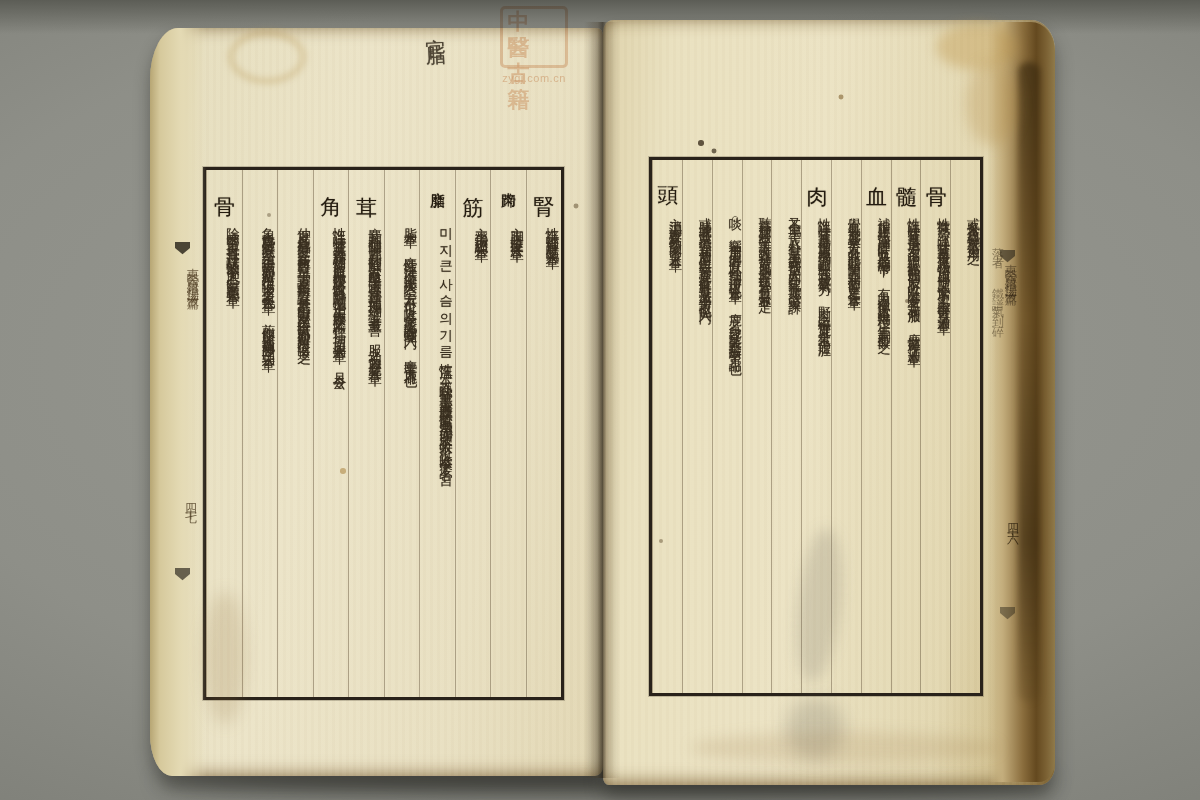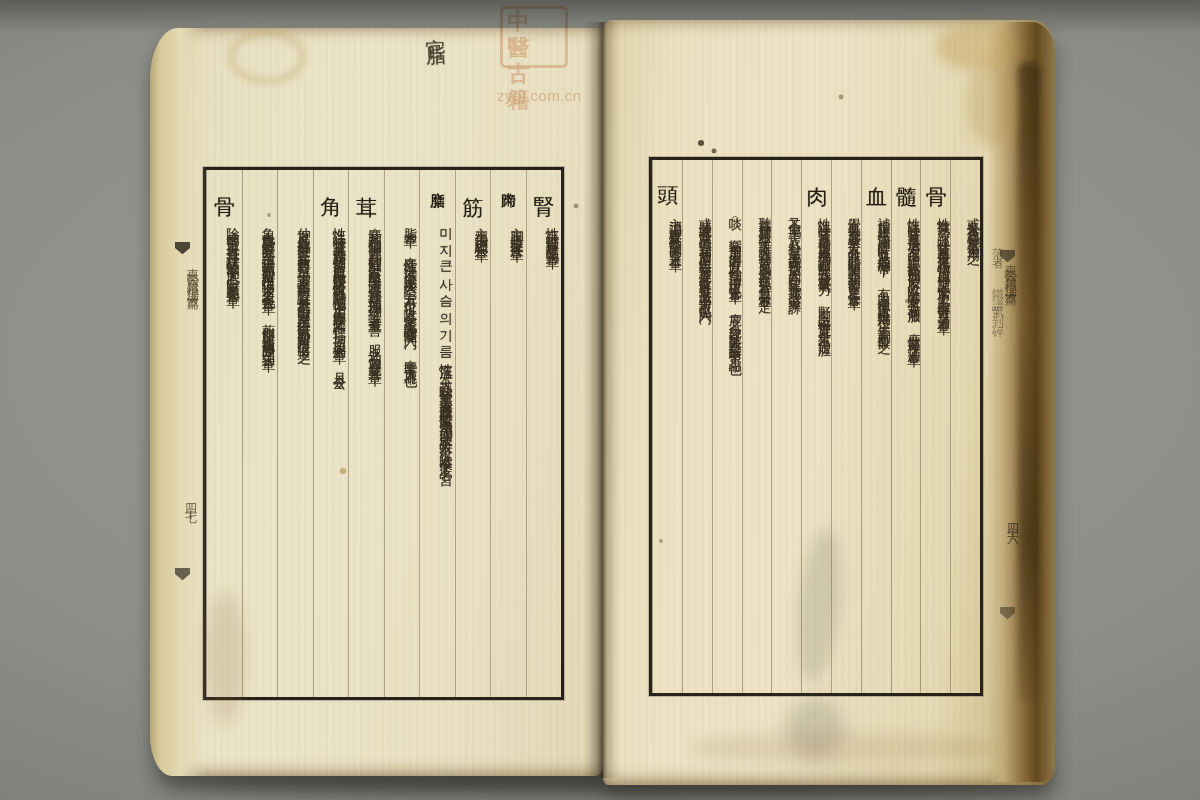--- a/index.html
+++ b/index.html
@@ -80,22 +80,22 @@
   .handnote{position:absolute;left:422px;top:22px;writing-mode:vertical-rl;text-orientation:upright;
     font-size:20px;letter-spacing:7px;color:#433a2b;opacity:.92;transform:rotate(-3deg);
     text-shadow:0 0 1px rgba(60,50,35,.7);}
   .ghost-col{position:absolute;left:989px;top:238px;writing-mode:vertical-rl;text-orientation:upright;
     font-size:12px;letter-spacing:9px;color:rgba(62,48,26,.5);filter:blur(.4px);}
   .watermark{position:absolute;left:497px;top:6px;width:74px;text-align:center;
     mix-blend-mode:multiply;opacity:.55;}
   .wm-box{width:62px;height:56px;margin:0 auto;border:3px solid rgba(201,114,52,.55);border-radius:5px;
     display:grid;grid-template-columns:1fr 1fr;align-items:center;justify-items:center;
     font-weight:bold;font-size:22px;color:rgba(201,114,52,.6);line-height:26px;filter:blur(.6px);}
-  .wm-url{margin-top:19px;font-family:"Liberation Sans","DejaVu Sans",sans-serif;
-    font-size:15px;color:rgba(201,114,52,.65);letter-spacing:.5px;filter:blur(.4px);}
+  .wm-url{margin-top:4px;font-family:"Liberation Sans","DejaVu Sans",sans-serif;
+    font-size:11px;color:rgba(201,114,52,.65);letter-spacing:.5px;filter:blur(.4px);}
 
   
   .stain{position:absolute;border-radius:50%;pointer-events:none;}
   .st-lefttop{left:228px;top:30px;width:66px;height:42px;border:6px solid rgba(185,150,80,.32);filter:blur(3px);}
   .st-righttop{left:936px;top:24px;width:82px;height:46px;background:rgba(190,150,75,.4);filter:blur(6px);}
   .st-rightmargin{left:966px;top:62px;width:52px;height:84px;background:rgba(180,140,70,.3);filter:blur(7px);}
   .st-smudge1{left:798px;top:528px;width:42px;height:155px;background:rgba(105,100,88,.2);filter:blur(7px);transform:rotate(6deg);}
   .st-smudge2{left:786px;top:698px;width:58px;height:62px;background:rgba(105,100,88,.24);filter:blur(9px);}
   .st-leftbottom{left:204px;top:592px;width:42px;height:132px;background:rgba(140,105,55,.18);filter:blur(8px);}
   .st-bottomband{left:690px;top:732px;width:310px;height:32px;background:rgba(150,115,60,.16);filter:blur(7px);}

